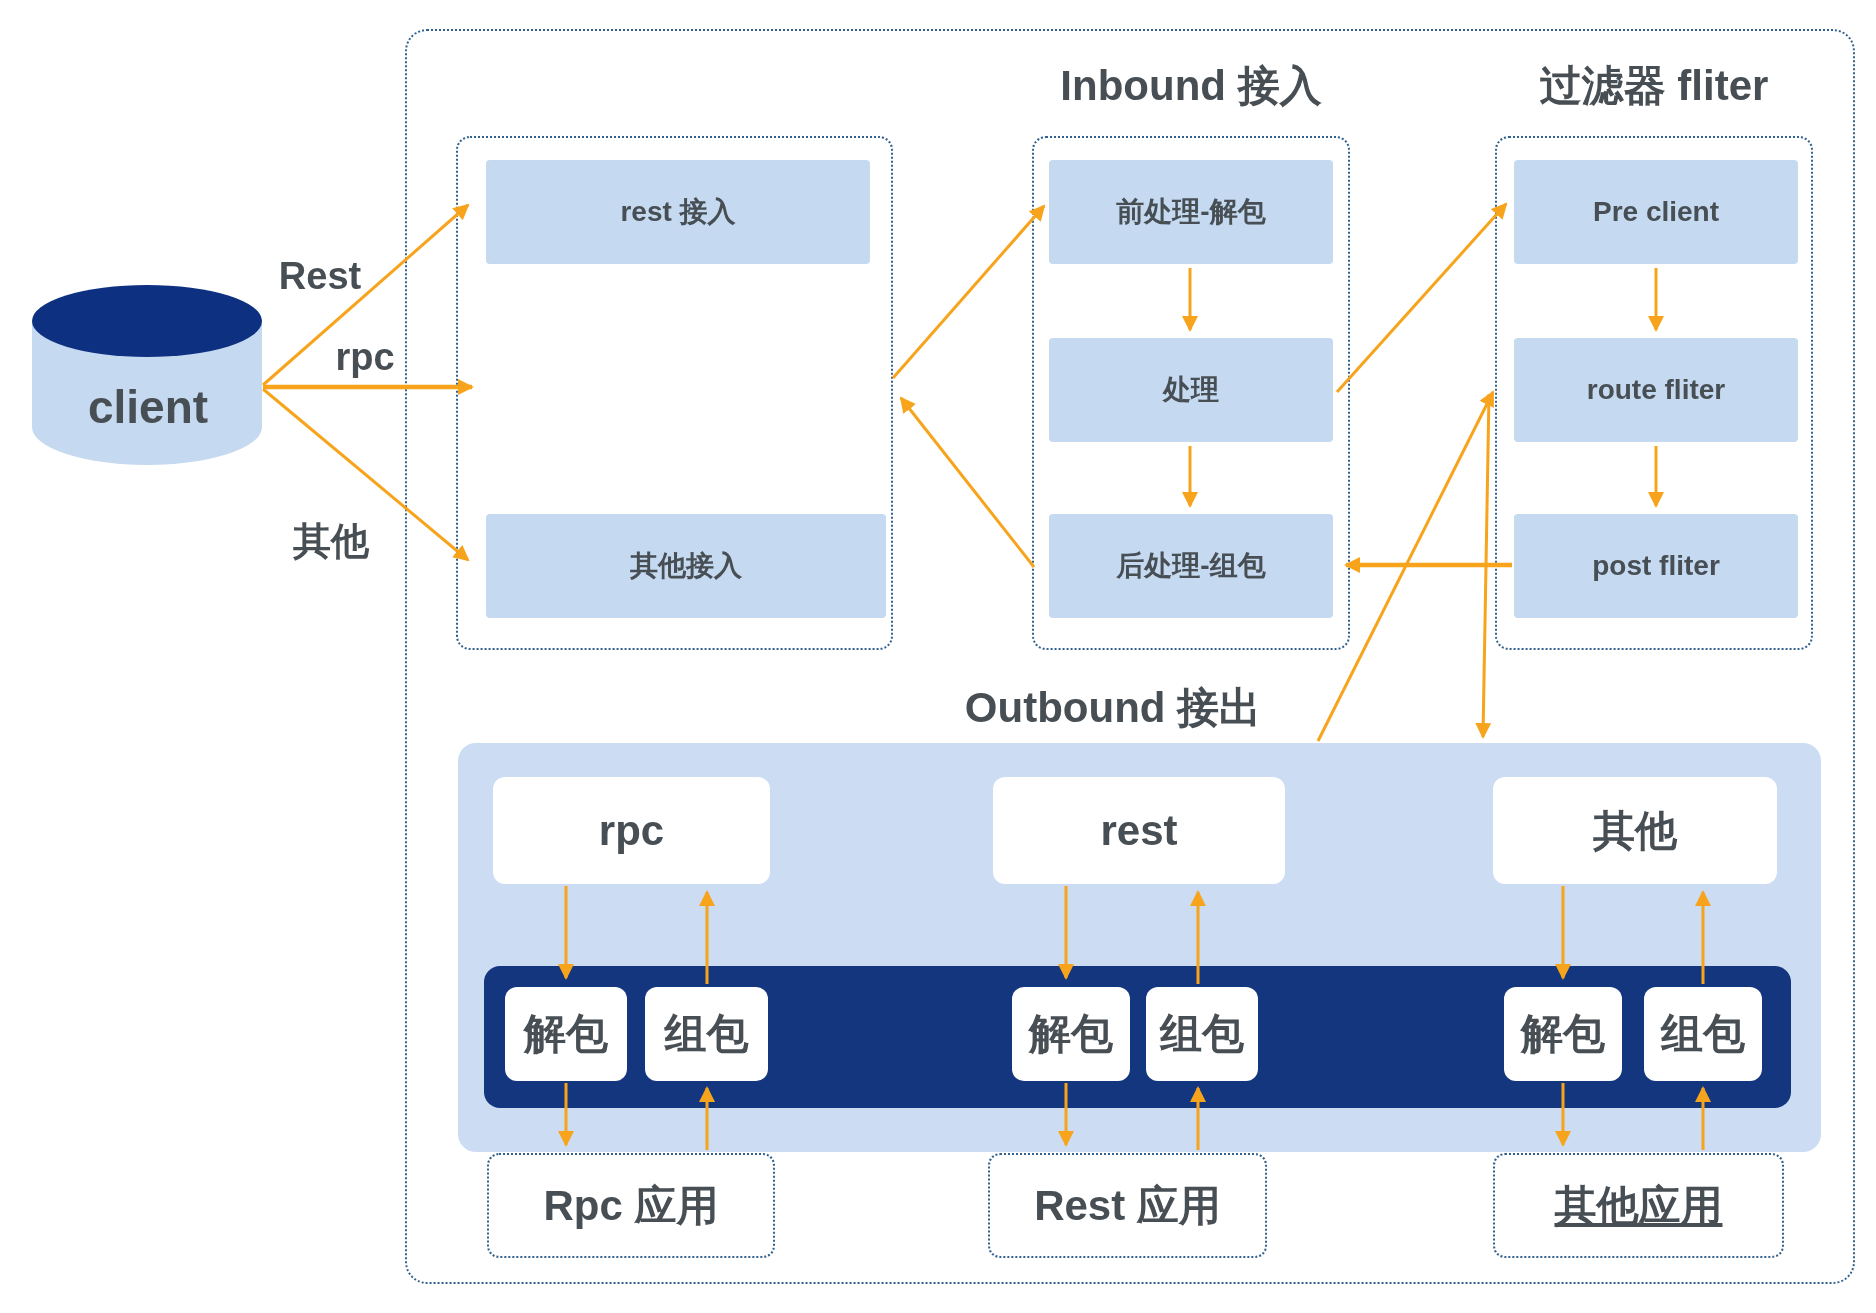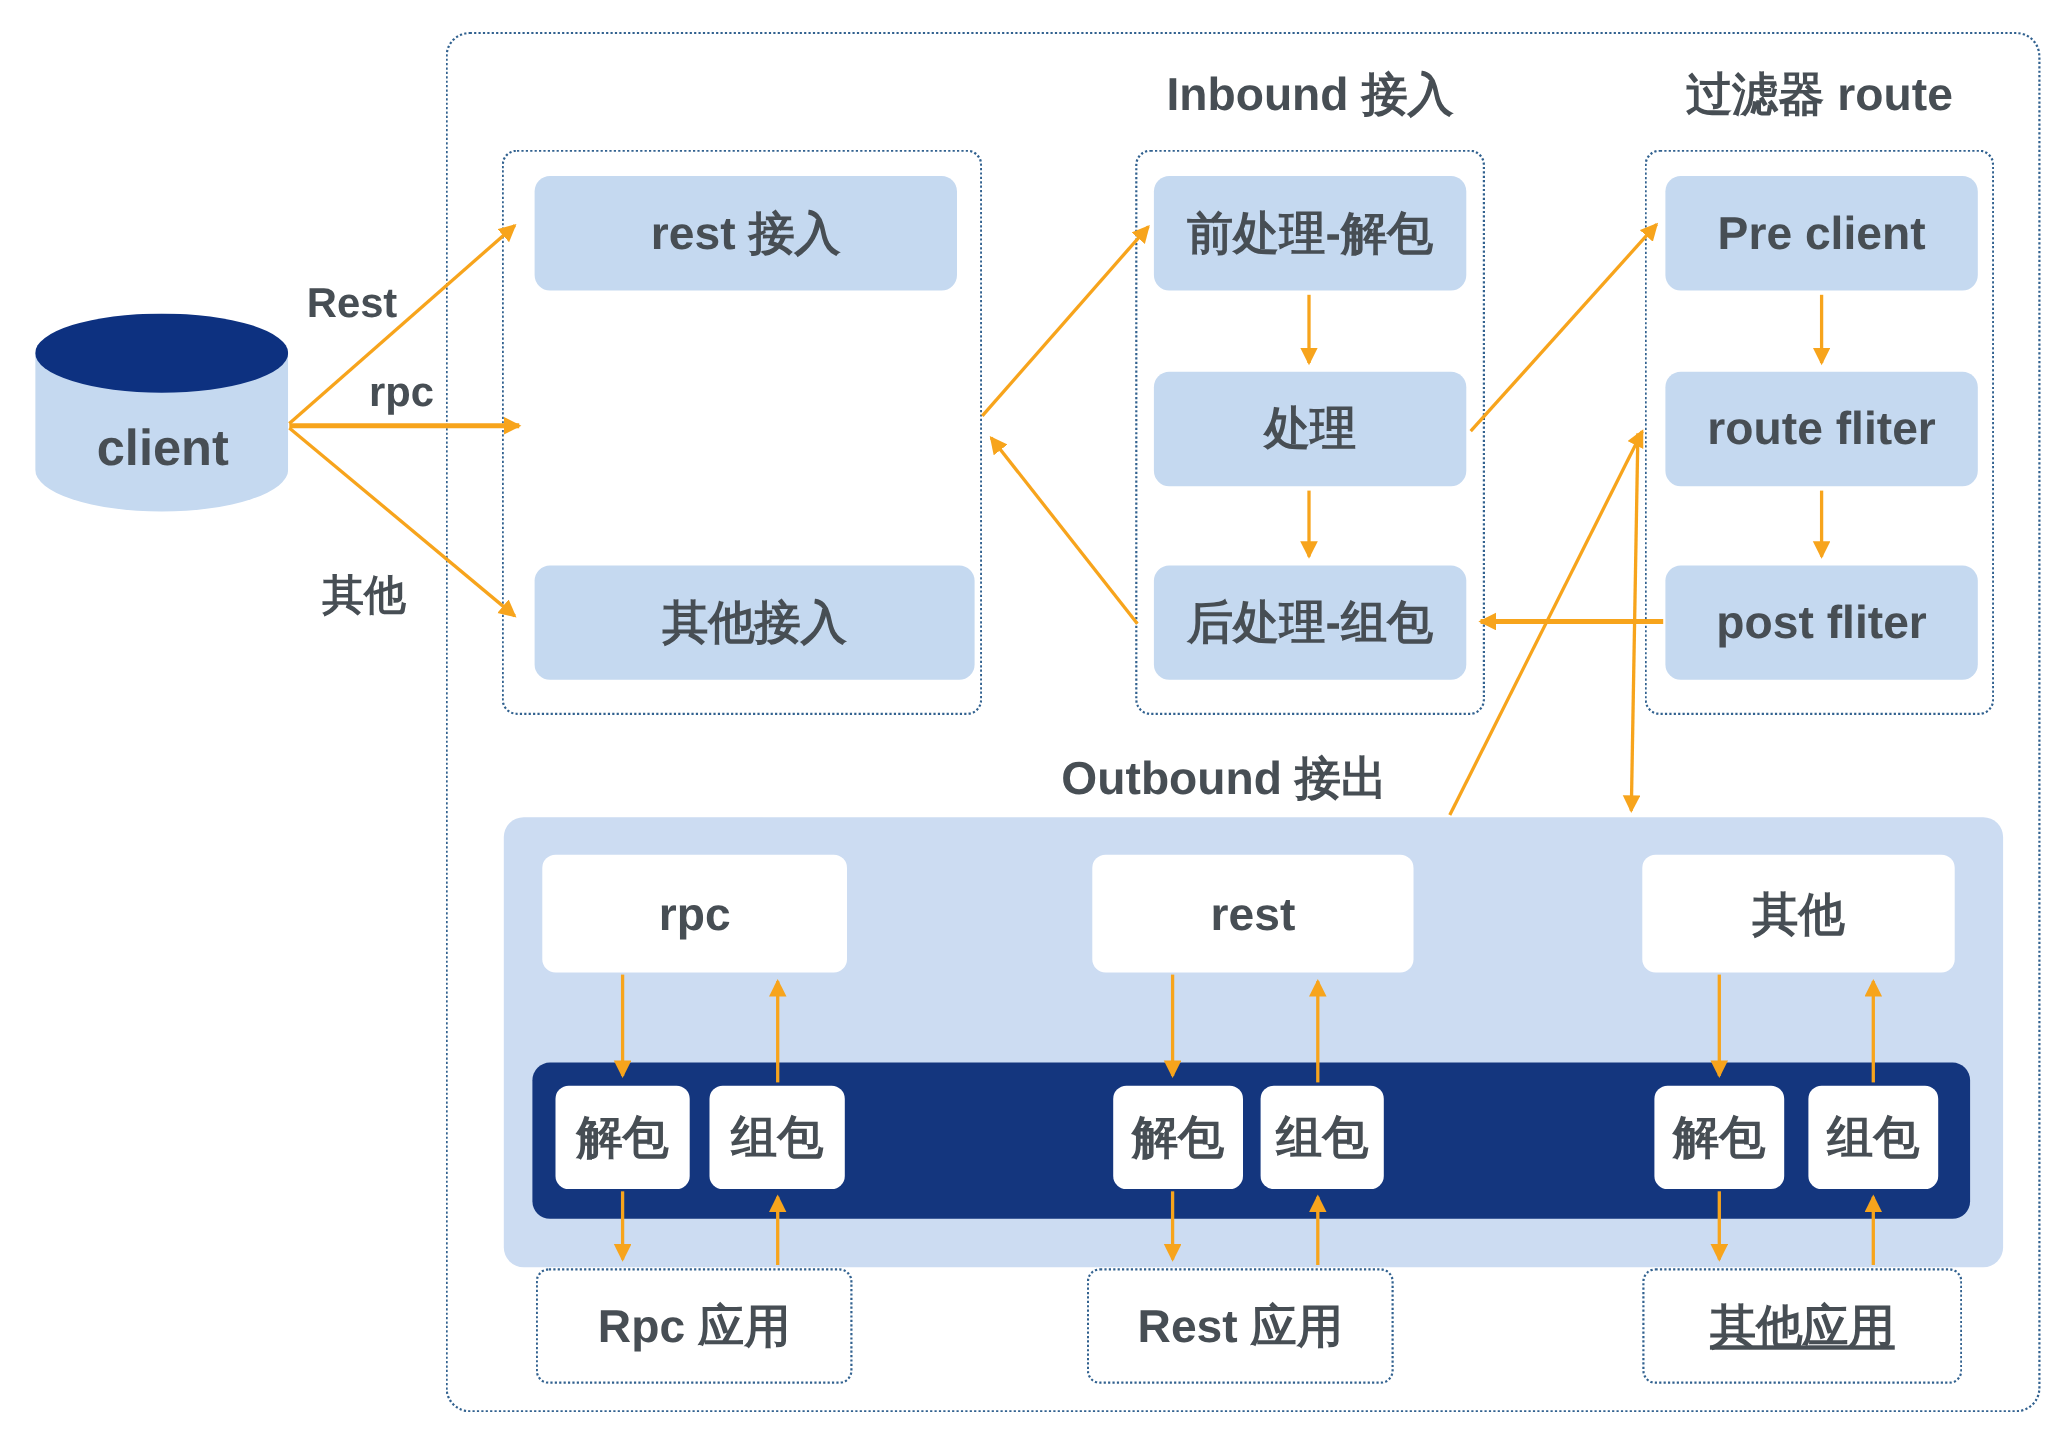--- a/index.html
+++ b/index.html
@@ -18,23 +18,23 @@
     font-family:"Liberation Sans","DejaVu Sans",sans-serif;color:var(--text);
   }
   .abs{position:absolute;box-sizing:border-box;}
   .outer-frame{
     border:2.5px dotted var(--dashed-border);border-radius:22px;background:transparent;
   }
   .group-frame{
     border:2px dotted var(--dashed-border);border-radius:14px;background:transparent;
   }
   .node{
-    background:var(--node-blue);border-radius:14px;
+    background:var(--node-blue);border-radius:4px;
     display:flex;align-items:center;justify-content:center;
-    font-size:42px;font-weight:600;color:var(--text);white-space:nowrap;
+    font-size:28px;font-weight:600;color:var(--text);white-space:nowrap;
   }
   .wnode{
     background:var(--white-box);border-radius:12px;
     display:flex;align-items:center;justify-content:center;
     font-size:42px;font-weight:600;color:var(--text);white-space:nowrap;
   }
   .subnode{
     background:var(--white-box);border-radius:12px;
     display:flex;align-items:center;justify-content:center;
     font-size:42px;font-weight:600;color:var(--text);white-space:nowrap;
@@ -73,21 +73,21 @@
       <ellipse cx="115" cy="36" rx="115" ry="36" fill="var(--cylinder-navy,#0D3180)"></ellipse>
     </svg>
   </div>
   <div class="abs client-label" style="left:60px;top:380px;width:176px;text-align:center;">client</div>
 
   <div class="abs edge-label" style="left:270px;top:255px;width:100px;">Rest</div>
   <div class="abs edge-label" style="left:315px;top:336px;width:100px;">rpc</div>
   <div class="abs edge-label" style="left:281px;top:516px;width:100px;">其他</div>
 
   <div class="abs sec-title" style="left:1032px;top:58px;width:318px;">Inbound 接入</div>
-  <div class="abs sec-title" style="left:1495px;top:58px;width:318px;">过滤器 route</div>
+  <div class="abs sec-title" style="left:1495px;top:58px;width:318px;">过滤器 fliter</div>
   <div class="abs sec-title" style="left:933px;top:680px;width:360px;">Outbound 接出</div>
 
   <div class="abs group-frame" style="left:456px;top:136px;width:437px;height:514px;"></div>
   <div class="abs node" style="left:486px;top:160px;width:384px;height:104px;">rest 接入</div>
   <div class="abs node" style="left:486px;top:514px;width:400px;height:104px;">其他接入</div>
 
   <div class="abs group-frame" style="left:1032px;top:136px;width:318px;height:514px;"></div>
   <div class="abs node" style="left:1049px;top:160px;width:284px;height:104px;">前处理-解包</div>
   <div class="abs node" style="left:1049px;top:338px;width:284px;height:104px;">处理</div>
   <div class="abs node" style="left:1049px;top:514px;width:284px;height:104px;">后处理-组包</div>

